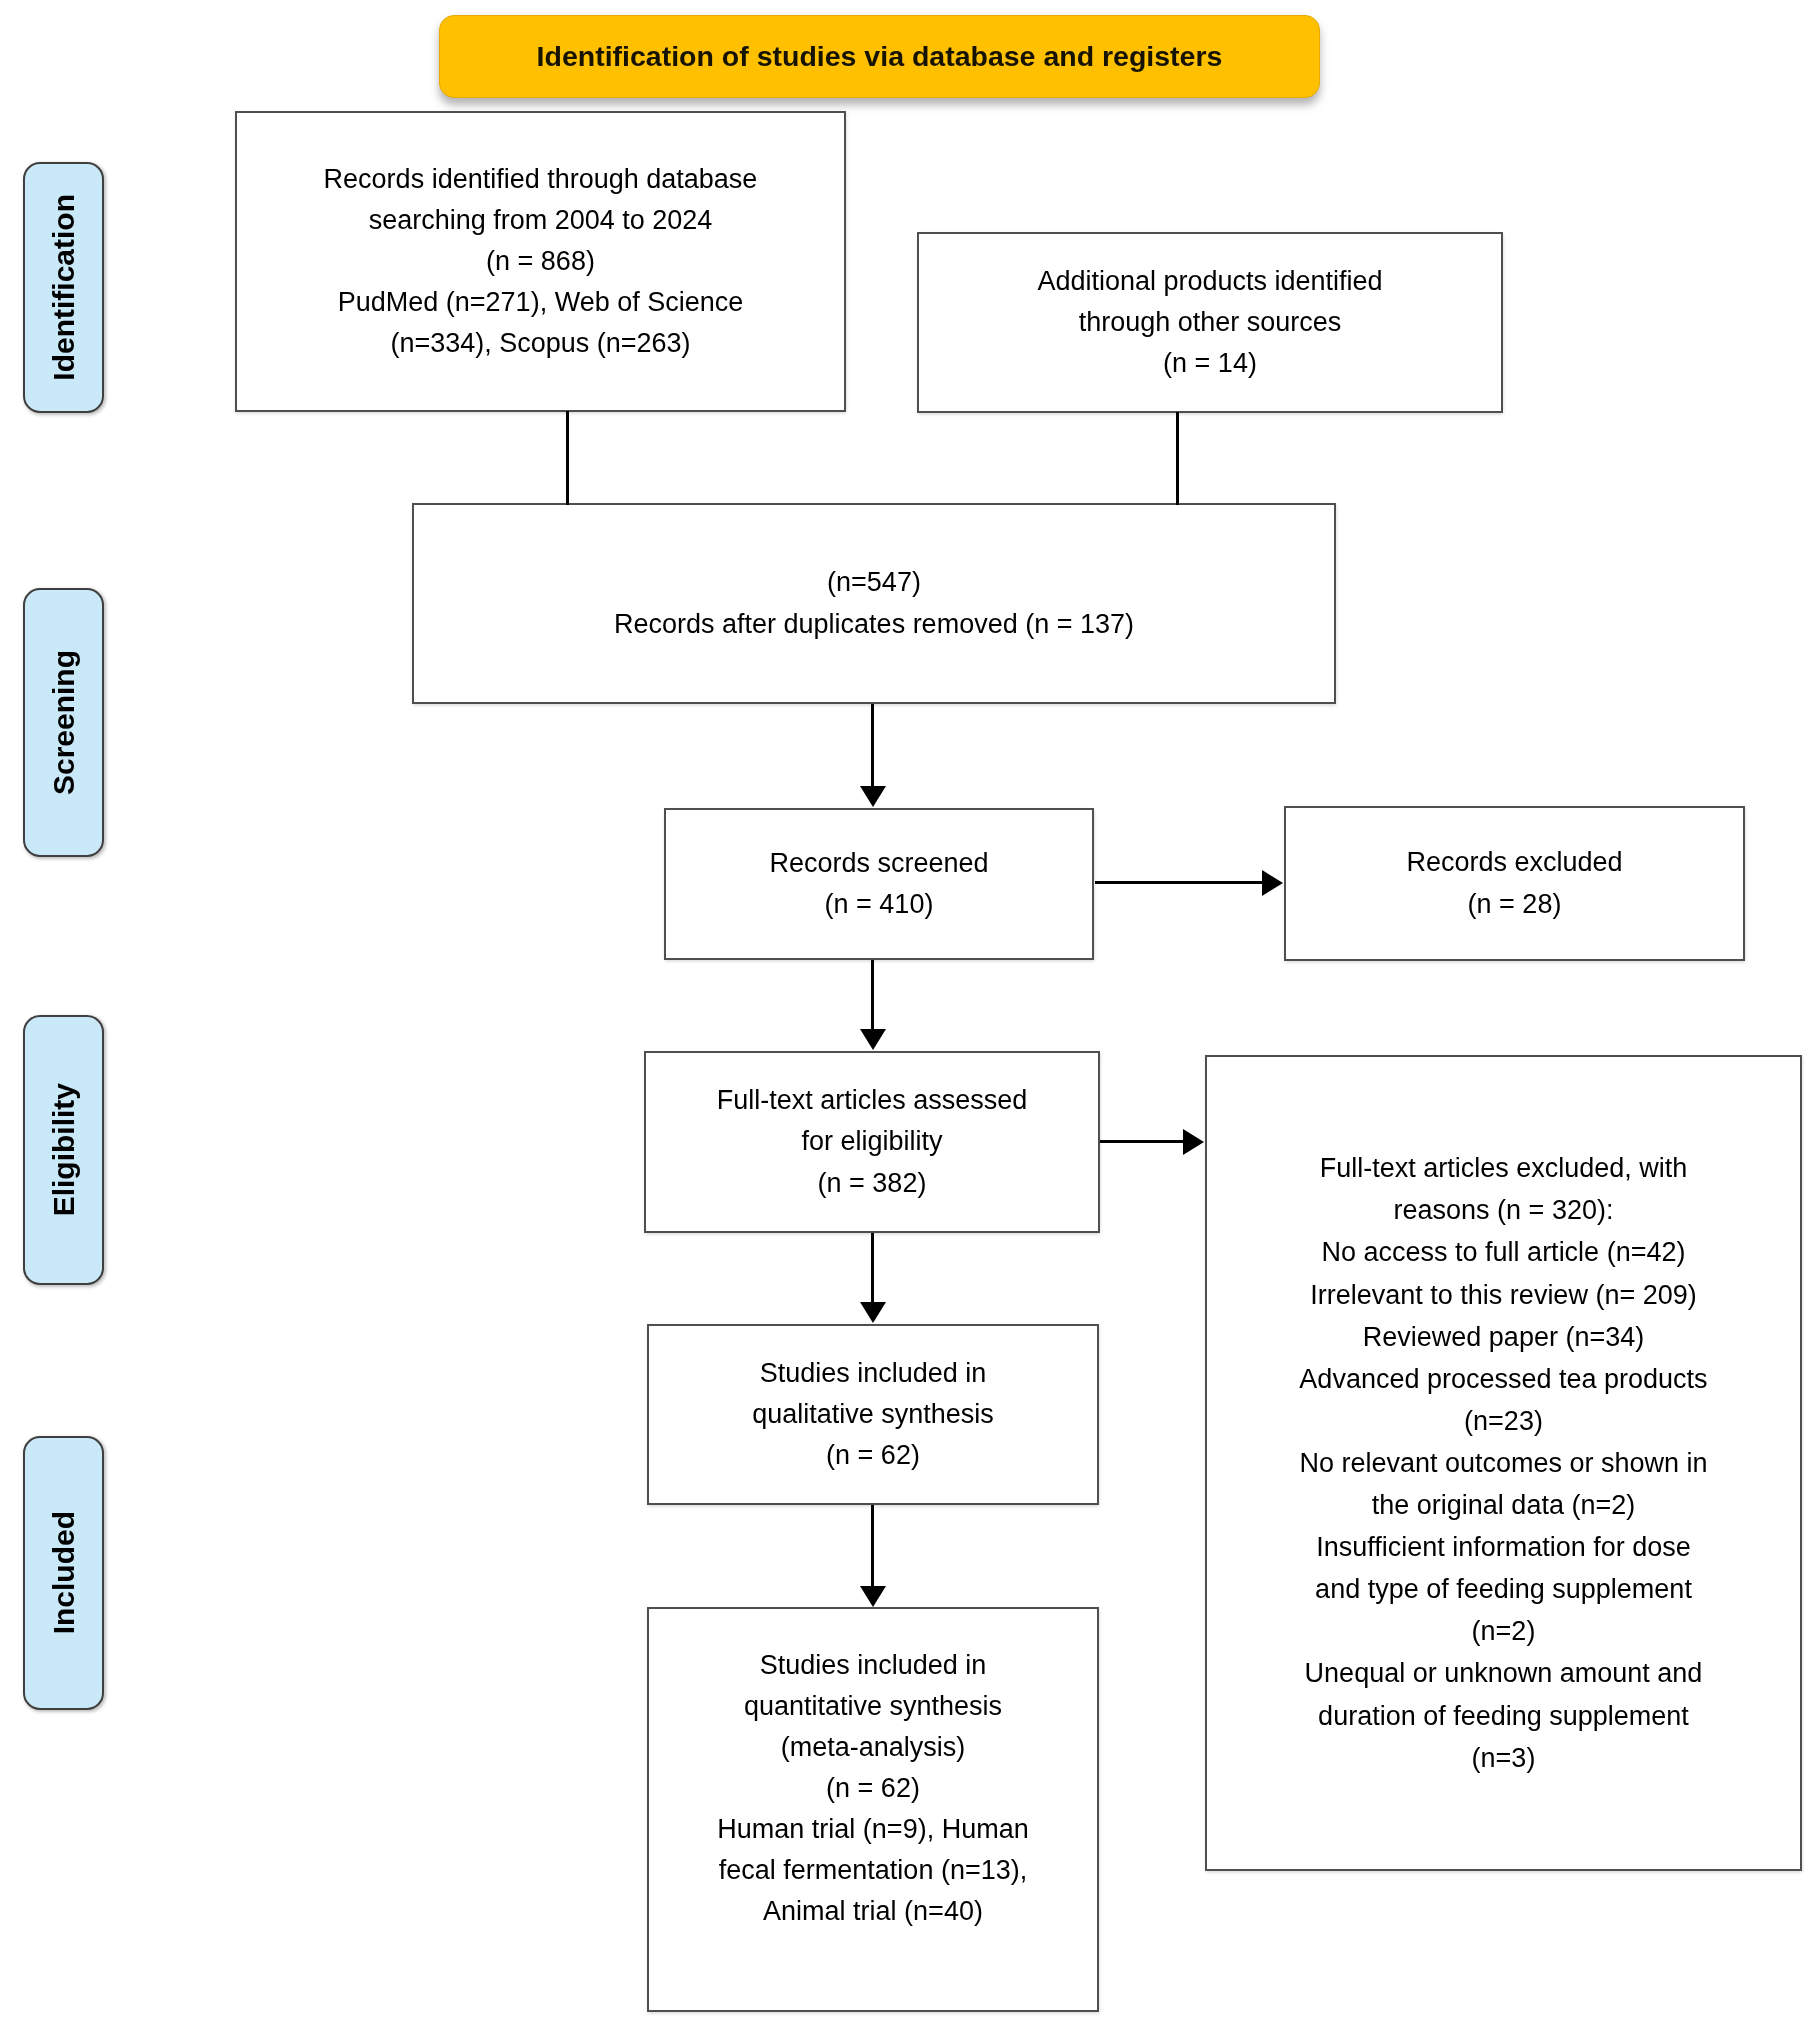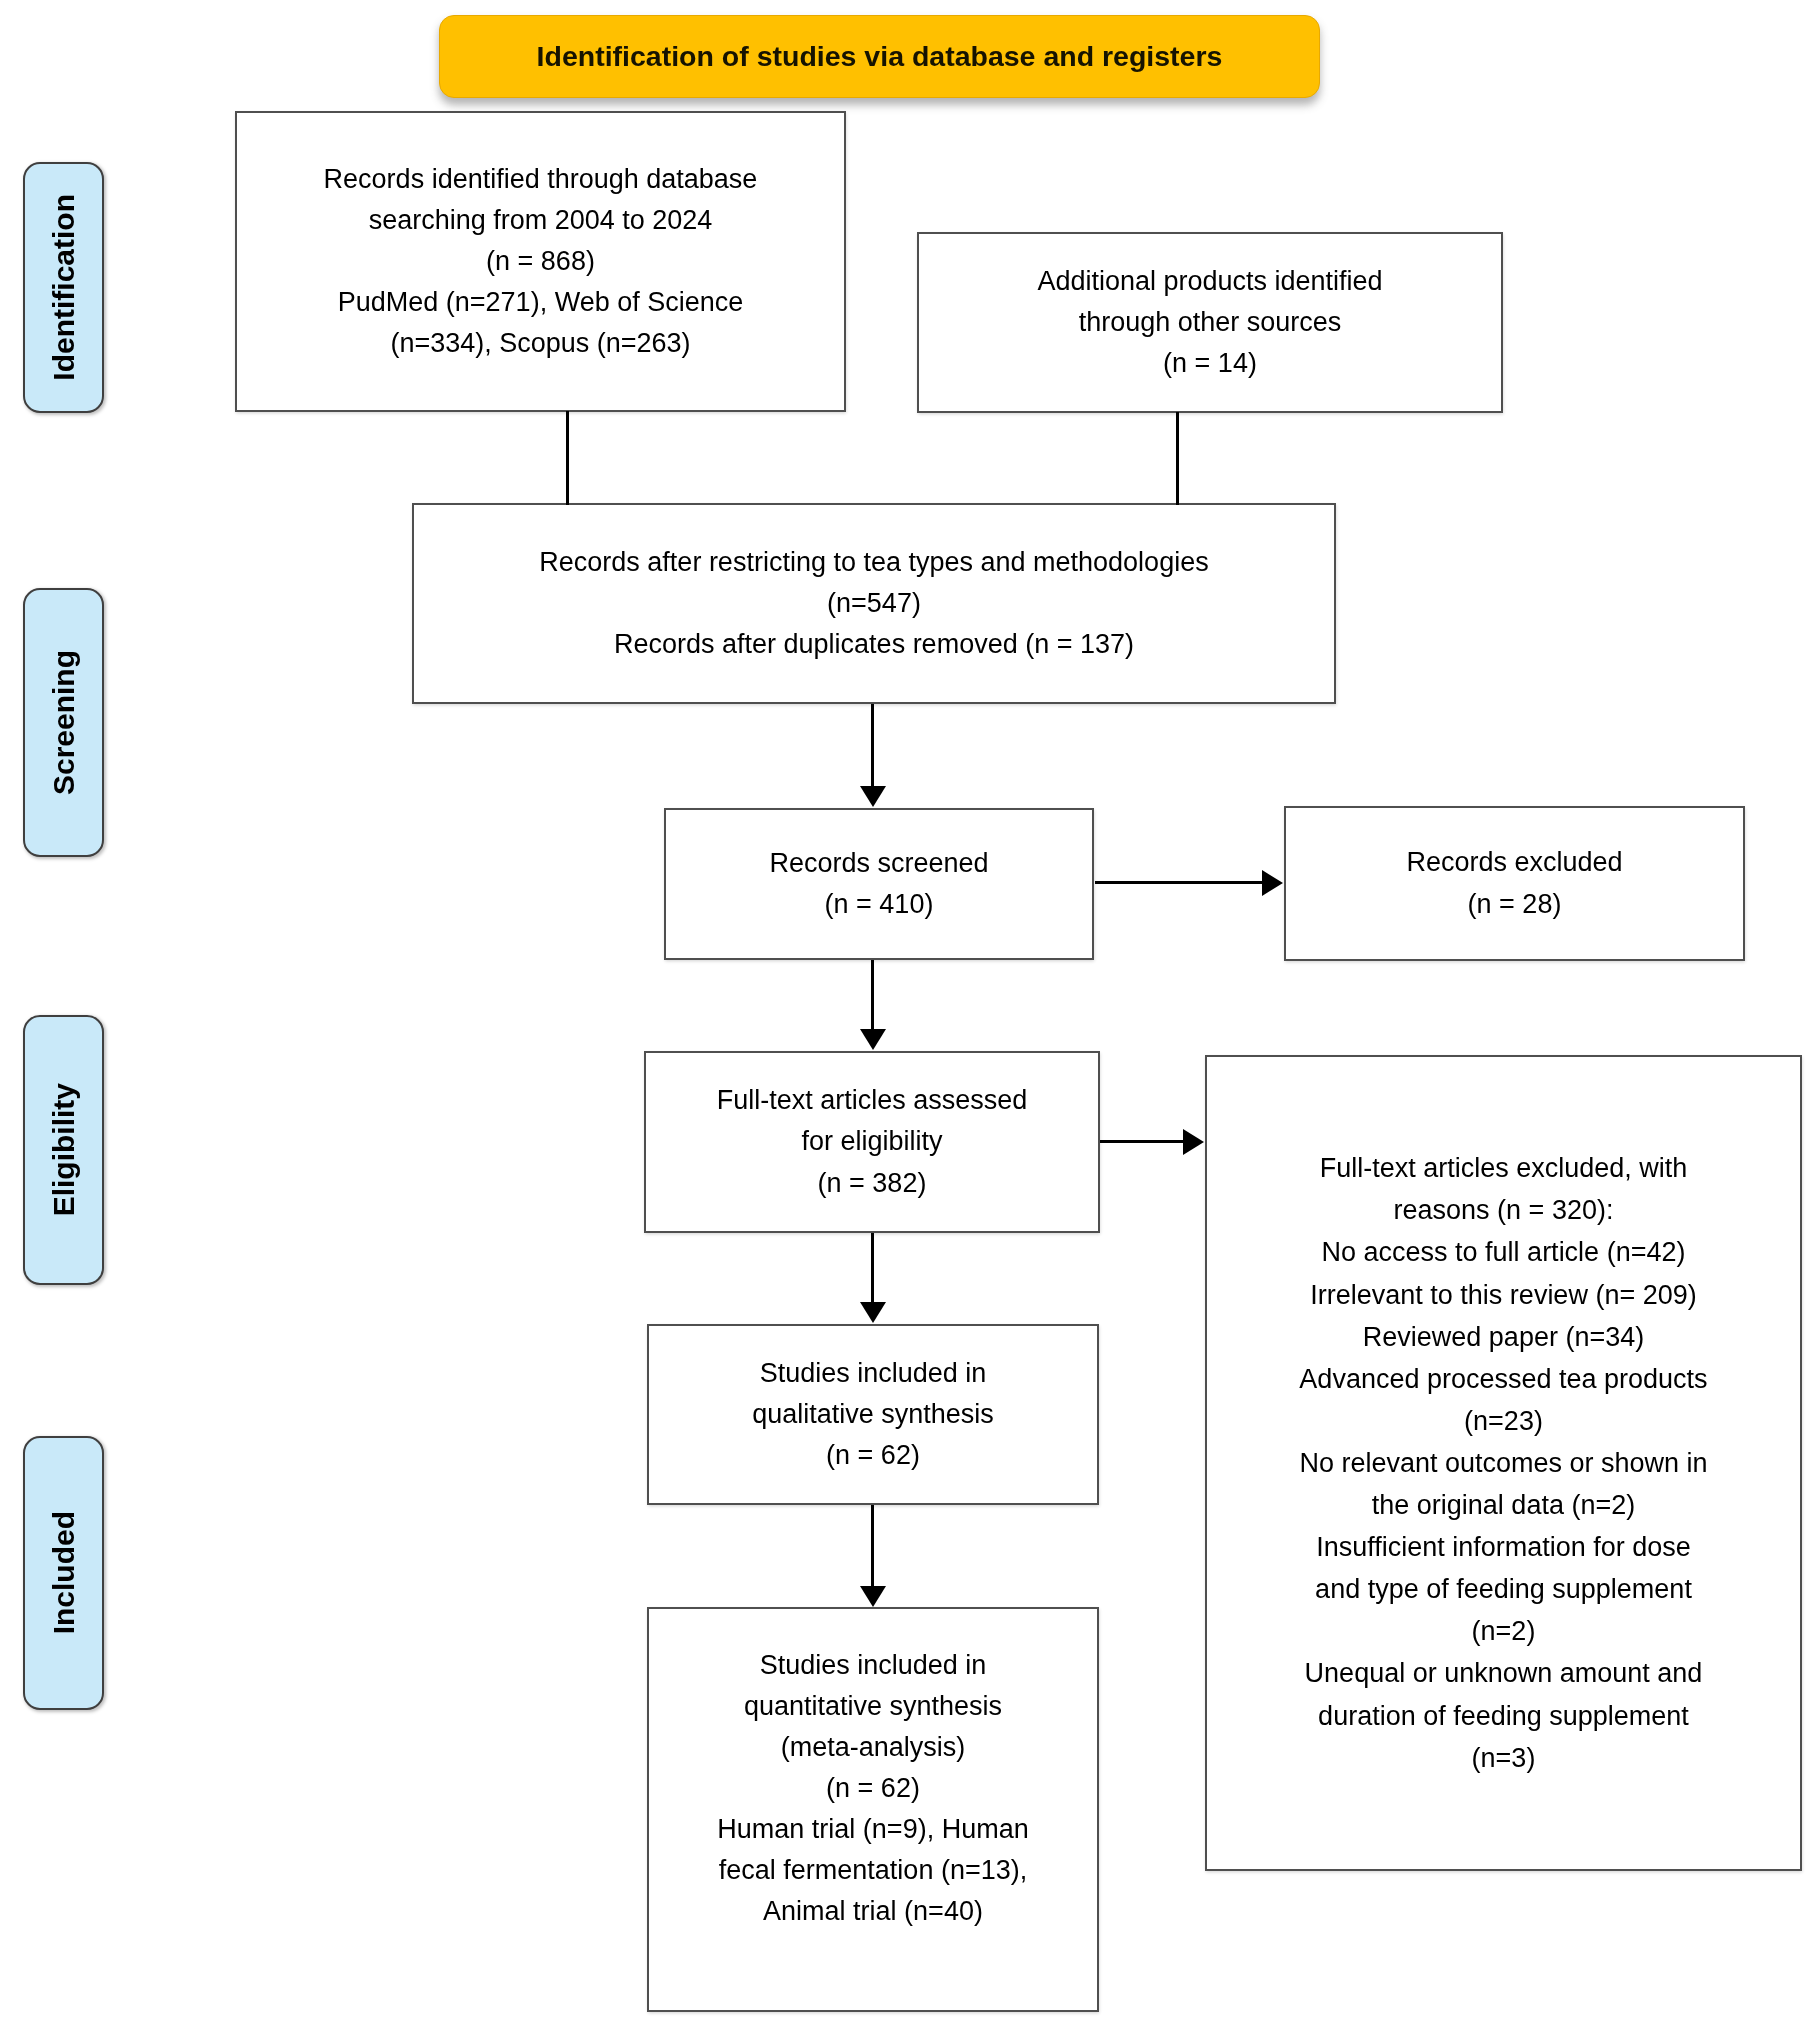--- a/index.html
+++ b/index.html
@@ -109,21 +109,20 @@
       <div class="line">(n=334), Scopus (n=263)</div>
     </div>
 
   <div class="fbox" id="box-additional-records" style="left:917px;top:232px;width:586px;height:181px;">
       <div class="line">Additional products identified</div>
       <div class="line">through other sources</div>
       <div class="line">(n = 14)</div>
     </div>
 
   <div class="fbox" id="box-records-restricted" style="left:412px;top:503px;width:924px;height:201px;">
-      <div class="line">Records after restricting to tea types and methodologies</div>
       <div class="line">(n=547)</div>
       <div class="line">Records after duplicates removed (n = 137)</div>
     </div>
 
   <div class="fbox" id="box-records-screened" style="left:664px;top:808px;width:430px;height:152px;">
       <div class="line">Records screened</div>
       <div class="line">(n = 410)</div>
     </div>
 
   <div class="fbox" id="box-records-excluded" style="left:1284px;top:806px;width:461px;height:155px;">

